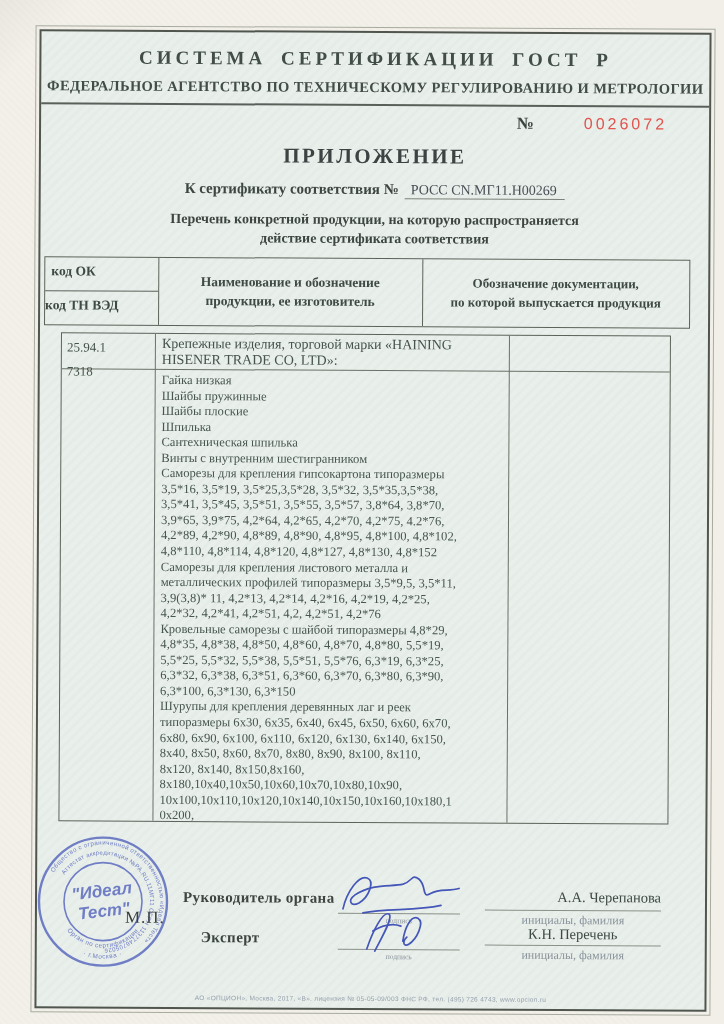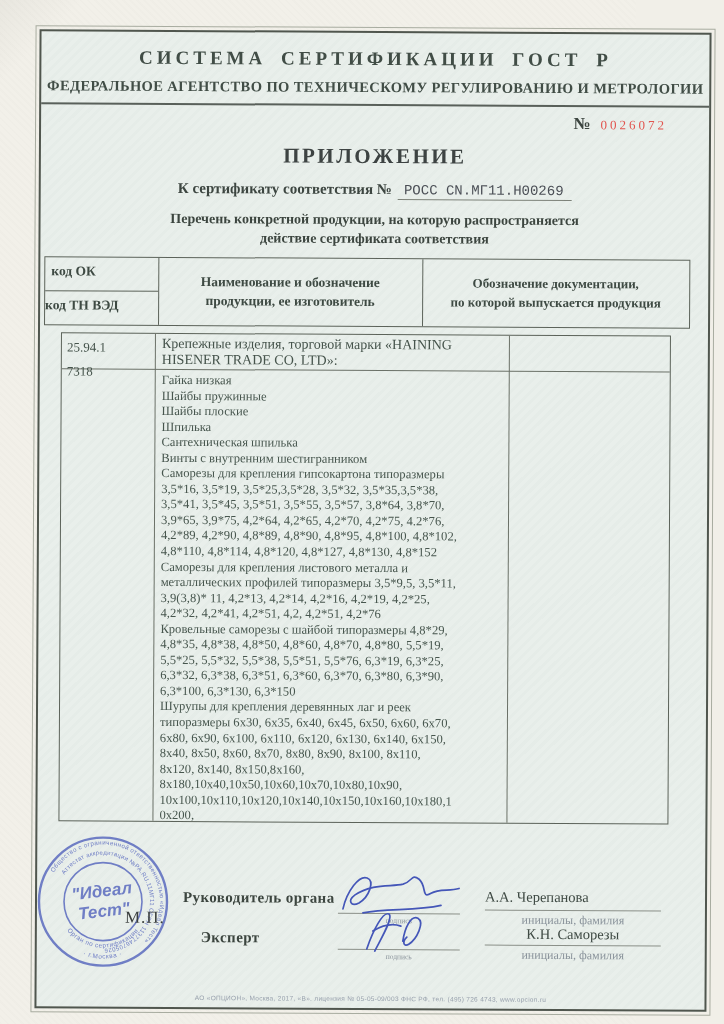--- a/index.html
+++ b/index.html
@@ -34,29 +34,29 @@
     top:15px;font-size:19px;font-weight:bold;letter-spacing:4px;
     word-spacing:6px;color:#414d46;
   }
   .hdr2{
     top:46px;font-size:14.5px;font-weight:bold;letter-spacing:0.4px;color:#414d46;
   }
   .hdr-rule{top:71px;left:0;right:0;border-top:2px solid #59605a;}
   .form-number{top:80px;right:42px;white-space:nowrap;}
   .form-number .nsign{font-size:17px;font-weight:bold;color:#3c4540;margin-right:10px;}
   .form-number .nval{
-    font-family:Liberation Serif, serif;font-size:13px;color:#e2544e;
-    letter-spacing:3px;font-weight:500;
+    font-family:Liberation Sans, sans-serif;font-size:16px;color:#e2544e;
+    letter-spacing:3px;font-weight:500;margin-left:40px;
   }
   .appendix{top:111px;font-size:21px;font-weight:bold;letter-spacing:2.5px;color:#3d4342;}
   .certline{top:148px;font-size:15px;color:#3d4641;}
   .certline .lbl{font-weight:bold;}
   .certline .val{
     font-weight:normal;font-size:14px;color:#4a4e55;
-    border-bottom:1px solid #7d8279;padding:0 8px 1px 6px;margin-left:6px;font-family:Liberation Mono, monospace;
+    border-bottom:1px solid #7d8279;padding:0 8px 1px 6px;margin-left:6px;
   }
   .scope1{top:179px;font-size:14px;font-weight:bold;color:#3c453f;}
   .scope2{top:198px;font-size:14px;font-weight:bold;color:#3c453f;}
 
   
   .thead{
     left:4px;top:225px;width:644px;height:67px;
     border:1.5px solid #5c635a;color:#3e4a43;
   }
   .thead .vline1{position:absolute;left:113px;top:0;bottom:0;border-left:1px solid #5c635a;}
@@ -87,21 +87,21 @@
   
   .mp{left:88px;top:876px;font-size:17px;color:#3b3f3e;letter-spacing:1px;}
   .role1{left:146px;top:857px;font-size:15px;font-weight:bold;color:#3c453f;letter-spacing:0.4px;}
   .role2{left:164px;top:897px;font-size:15px;font-weight:bold;color:#3c453f;letter-spacing:0.4px;}
   .sigline{width:122px;border-bottom:1px solid #8b9089;height:0;}
   .sigline.s1{left:301px;top:880px;}
   .sigline.s2{left:301px;top:916px;}
   .smallcap{font-size:7.5px;color:#8a939b;text-align:center;width:122px;}
   .smallcap.p1{left:301px;top:883px;}
   .smallcap.p2{left:301px;top:919px;}
-  .name1{left:448px;top:855px;width:176px;text-align:left;font-size:14.5px;color:#3f4a44;}
+  .name1{left:448px;top:855px;width:176px;text-align:right;font-size:14.5px;color:#3f4a44;}
   .name2{left:448px;top:892px;width:176px;text-align:center;font-size:14.5px;color:#3f4a44;}
   .nameline{width:176px;border-bottom:1px solid #8b9089;height:0;}
   .nameline.n1{left:448px;top:876px;}
   .nameline.n2{left:448px;top:911px;}
   .namecap{font-size:12px;color:#8a939b;text-align:center;width:176px;}
   .namecap.c1{left:448px;top:879px;}
   .namecap.c2{left:448px;top:914px;}
 
   .sigsvg{pointer-events:none;}
   .sig1{left:292px;top:838px;}
@@ -238,21 +238,21 @@
       <svg class="abs sigsvg sig1" width="150" height="48" viewBox="0 0 150 48">
         <g fill="none" stroke="#4456b8" stroke-width="1.7" stroke-linecap="round">
           <path d="M14,38 C18,20 30,4 38,7 C46,10 40,26 30,32 C22,36 18,30 26,24 C44,12 62,16 74,13 C84,10 82,2 90,8 C98,15 92,28 102,22 C110,17 120,20 130,17"></path>
           <path d="M34,42 C58,37 86,40 112,34"></path>
         </g>
       </svg>
 
       <div class="abs role2">Эксперт</div>
       <div class="abs sigline s2"></div>
       <div class="abs smallcap p2">подпись</div>
-      <div class="abs name2">К.Н. Саморезы</div>
+      <div class="abs name2">К.Н. Перечень</div>
       <div class="abs nameline n2"></div>
       <div class="abs namecap c2">инициалы, фамилия</div>
       <svg class="abs sigsvg sig2" width="120" height="50" viewBox="0 0 120 50">
         <g fill="none" stroke="#4456b8" stroke-width="1.7" stroke-linecap="round">
           <path d="M30,44 C36,26 46,6 52,9 C57,12 44,34 38,46"></path>
           <path d="M36,26 C46,20 56,18 64,21"></path>
           <path d="M66,36 C68,22 74,10 81,13 C88,17 80,34 72,39 C67,42 65,37 70,32"></path>
         </g>
       </svg>
 

